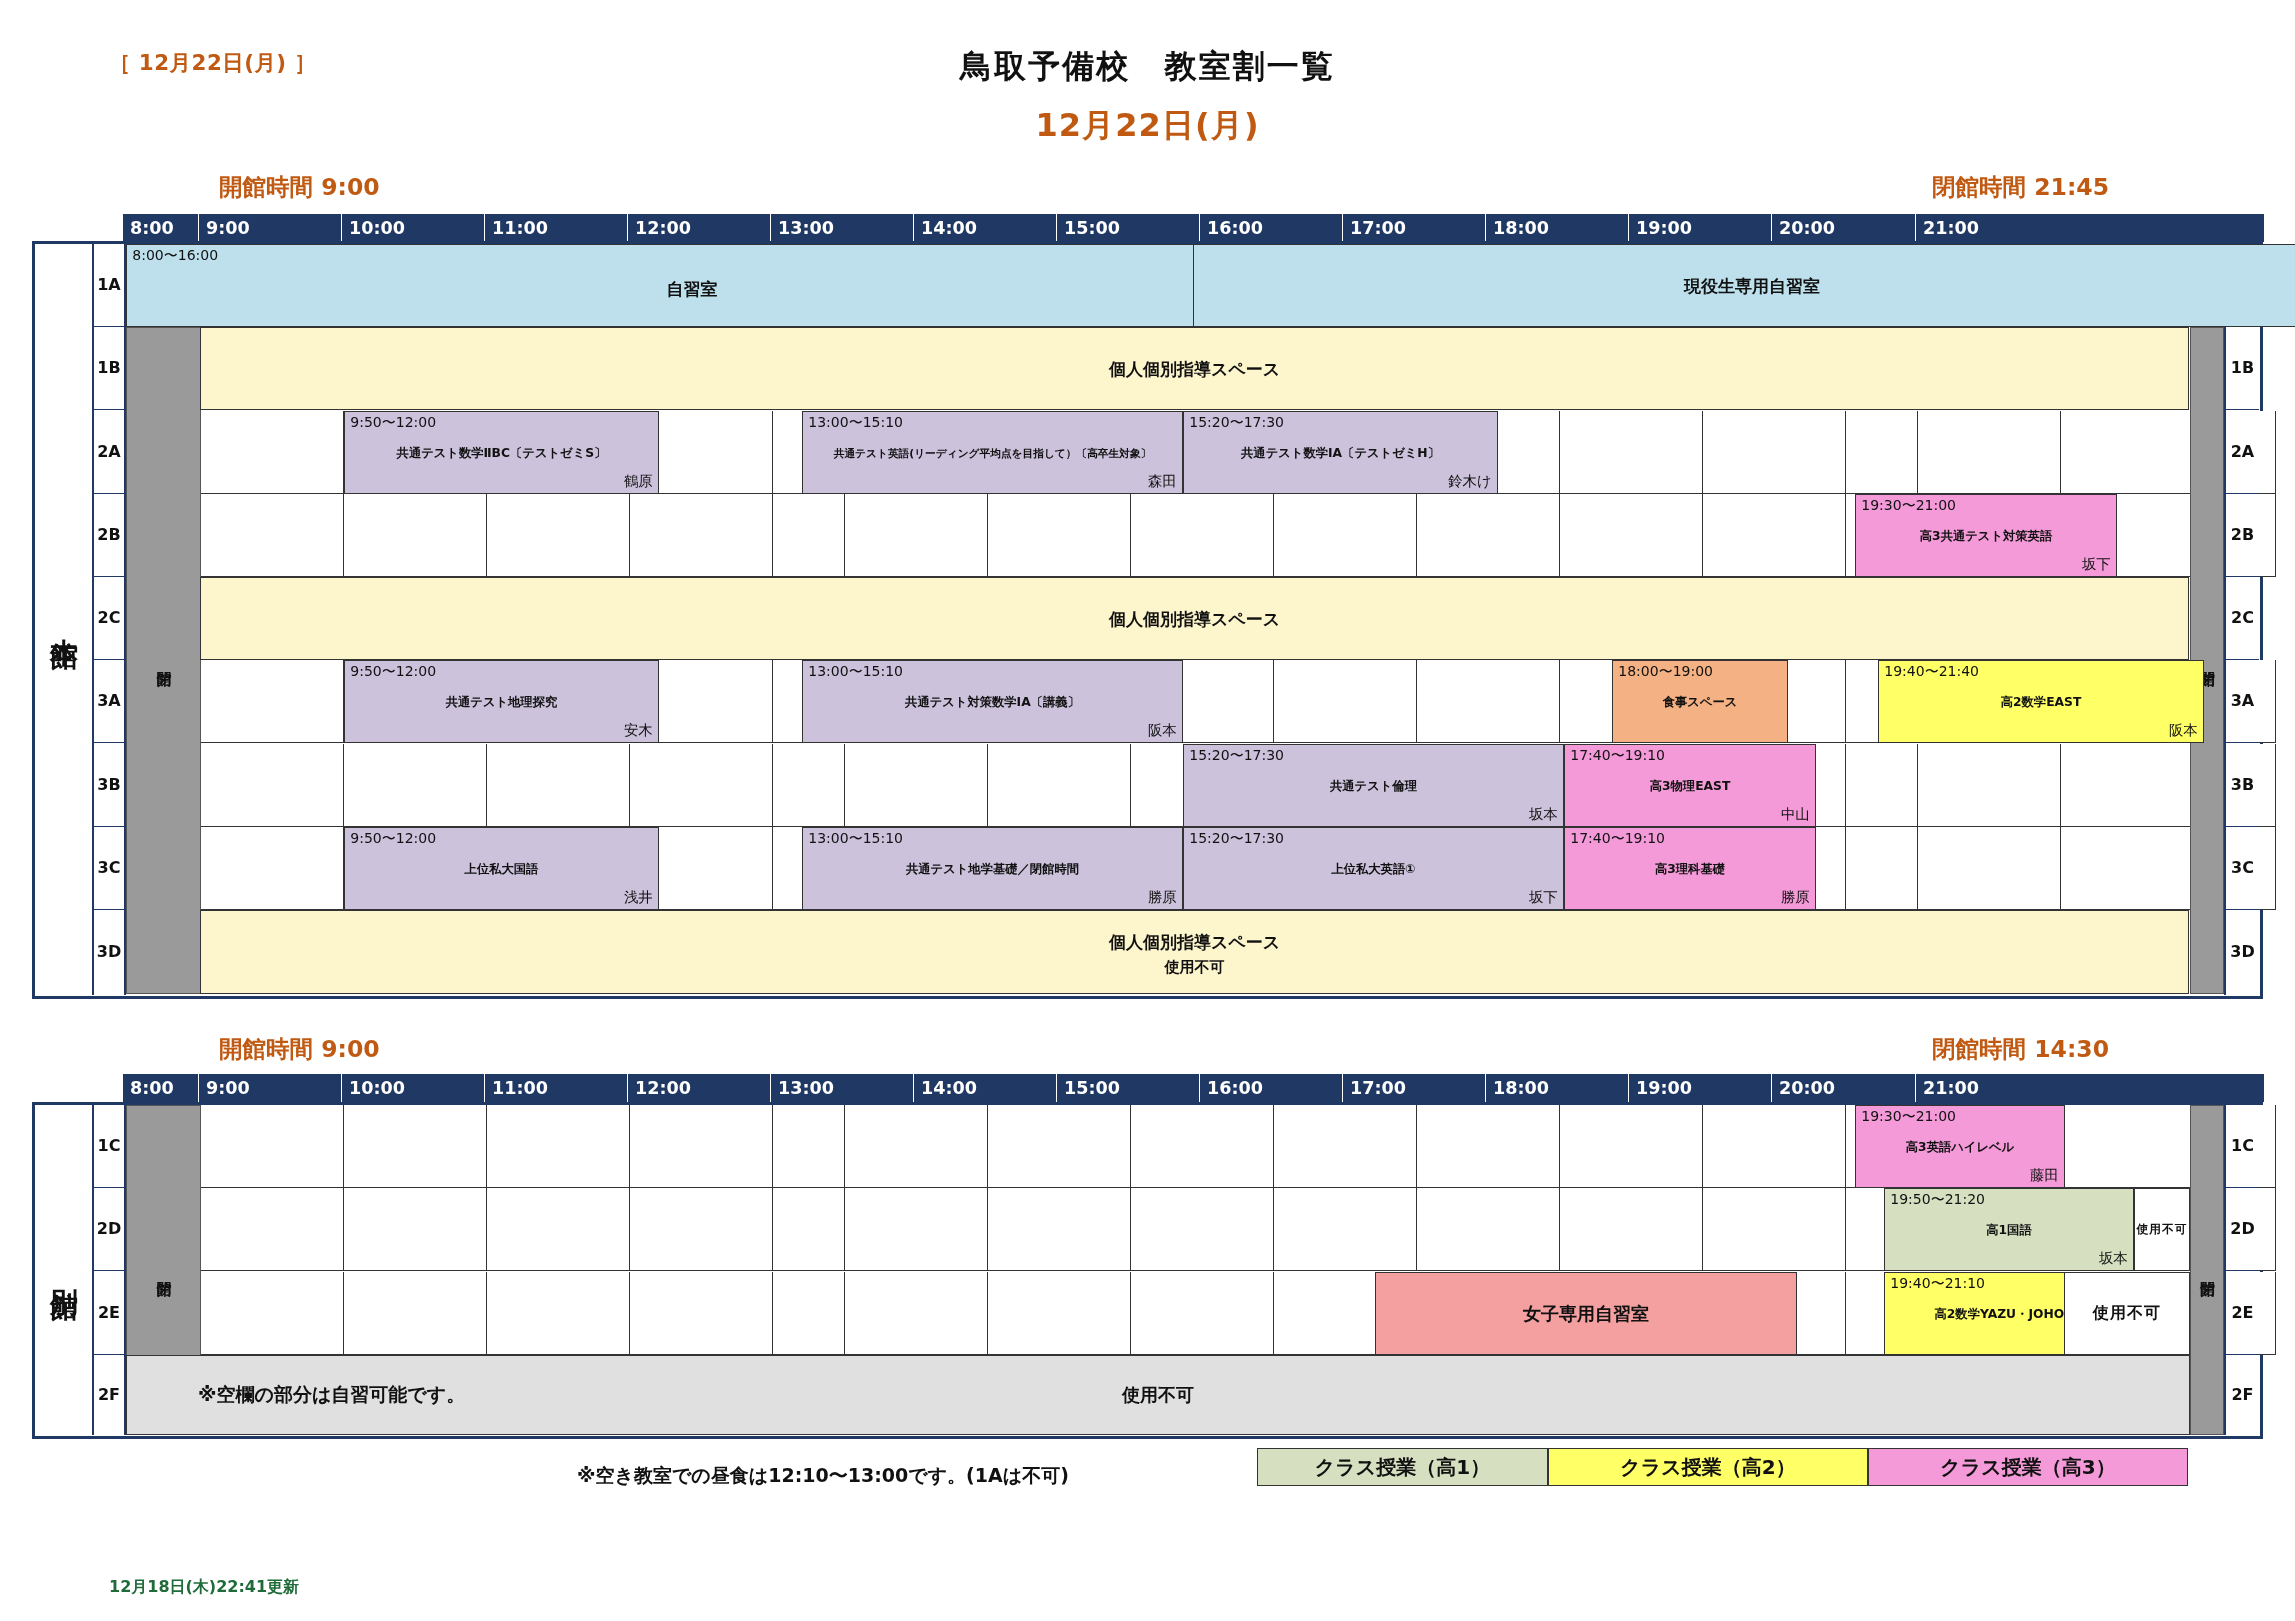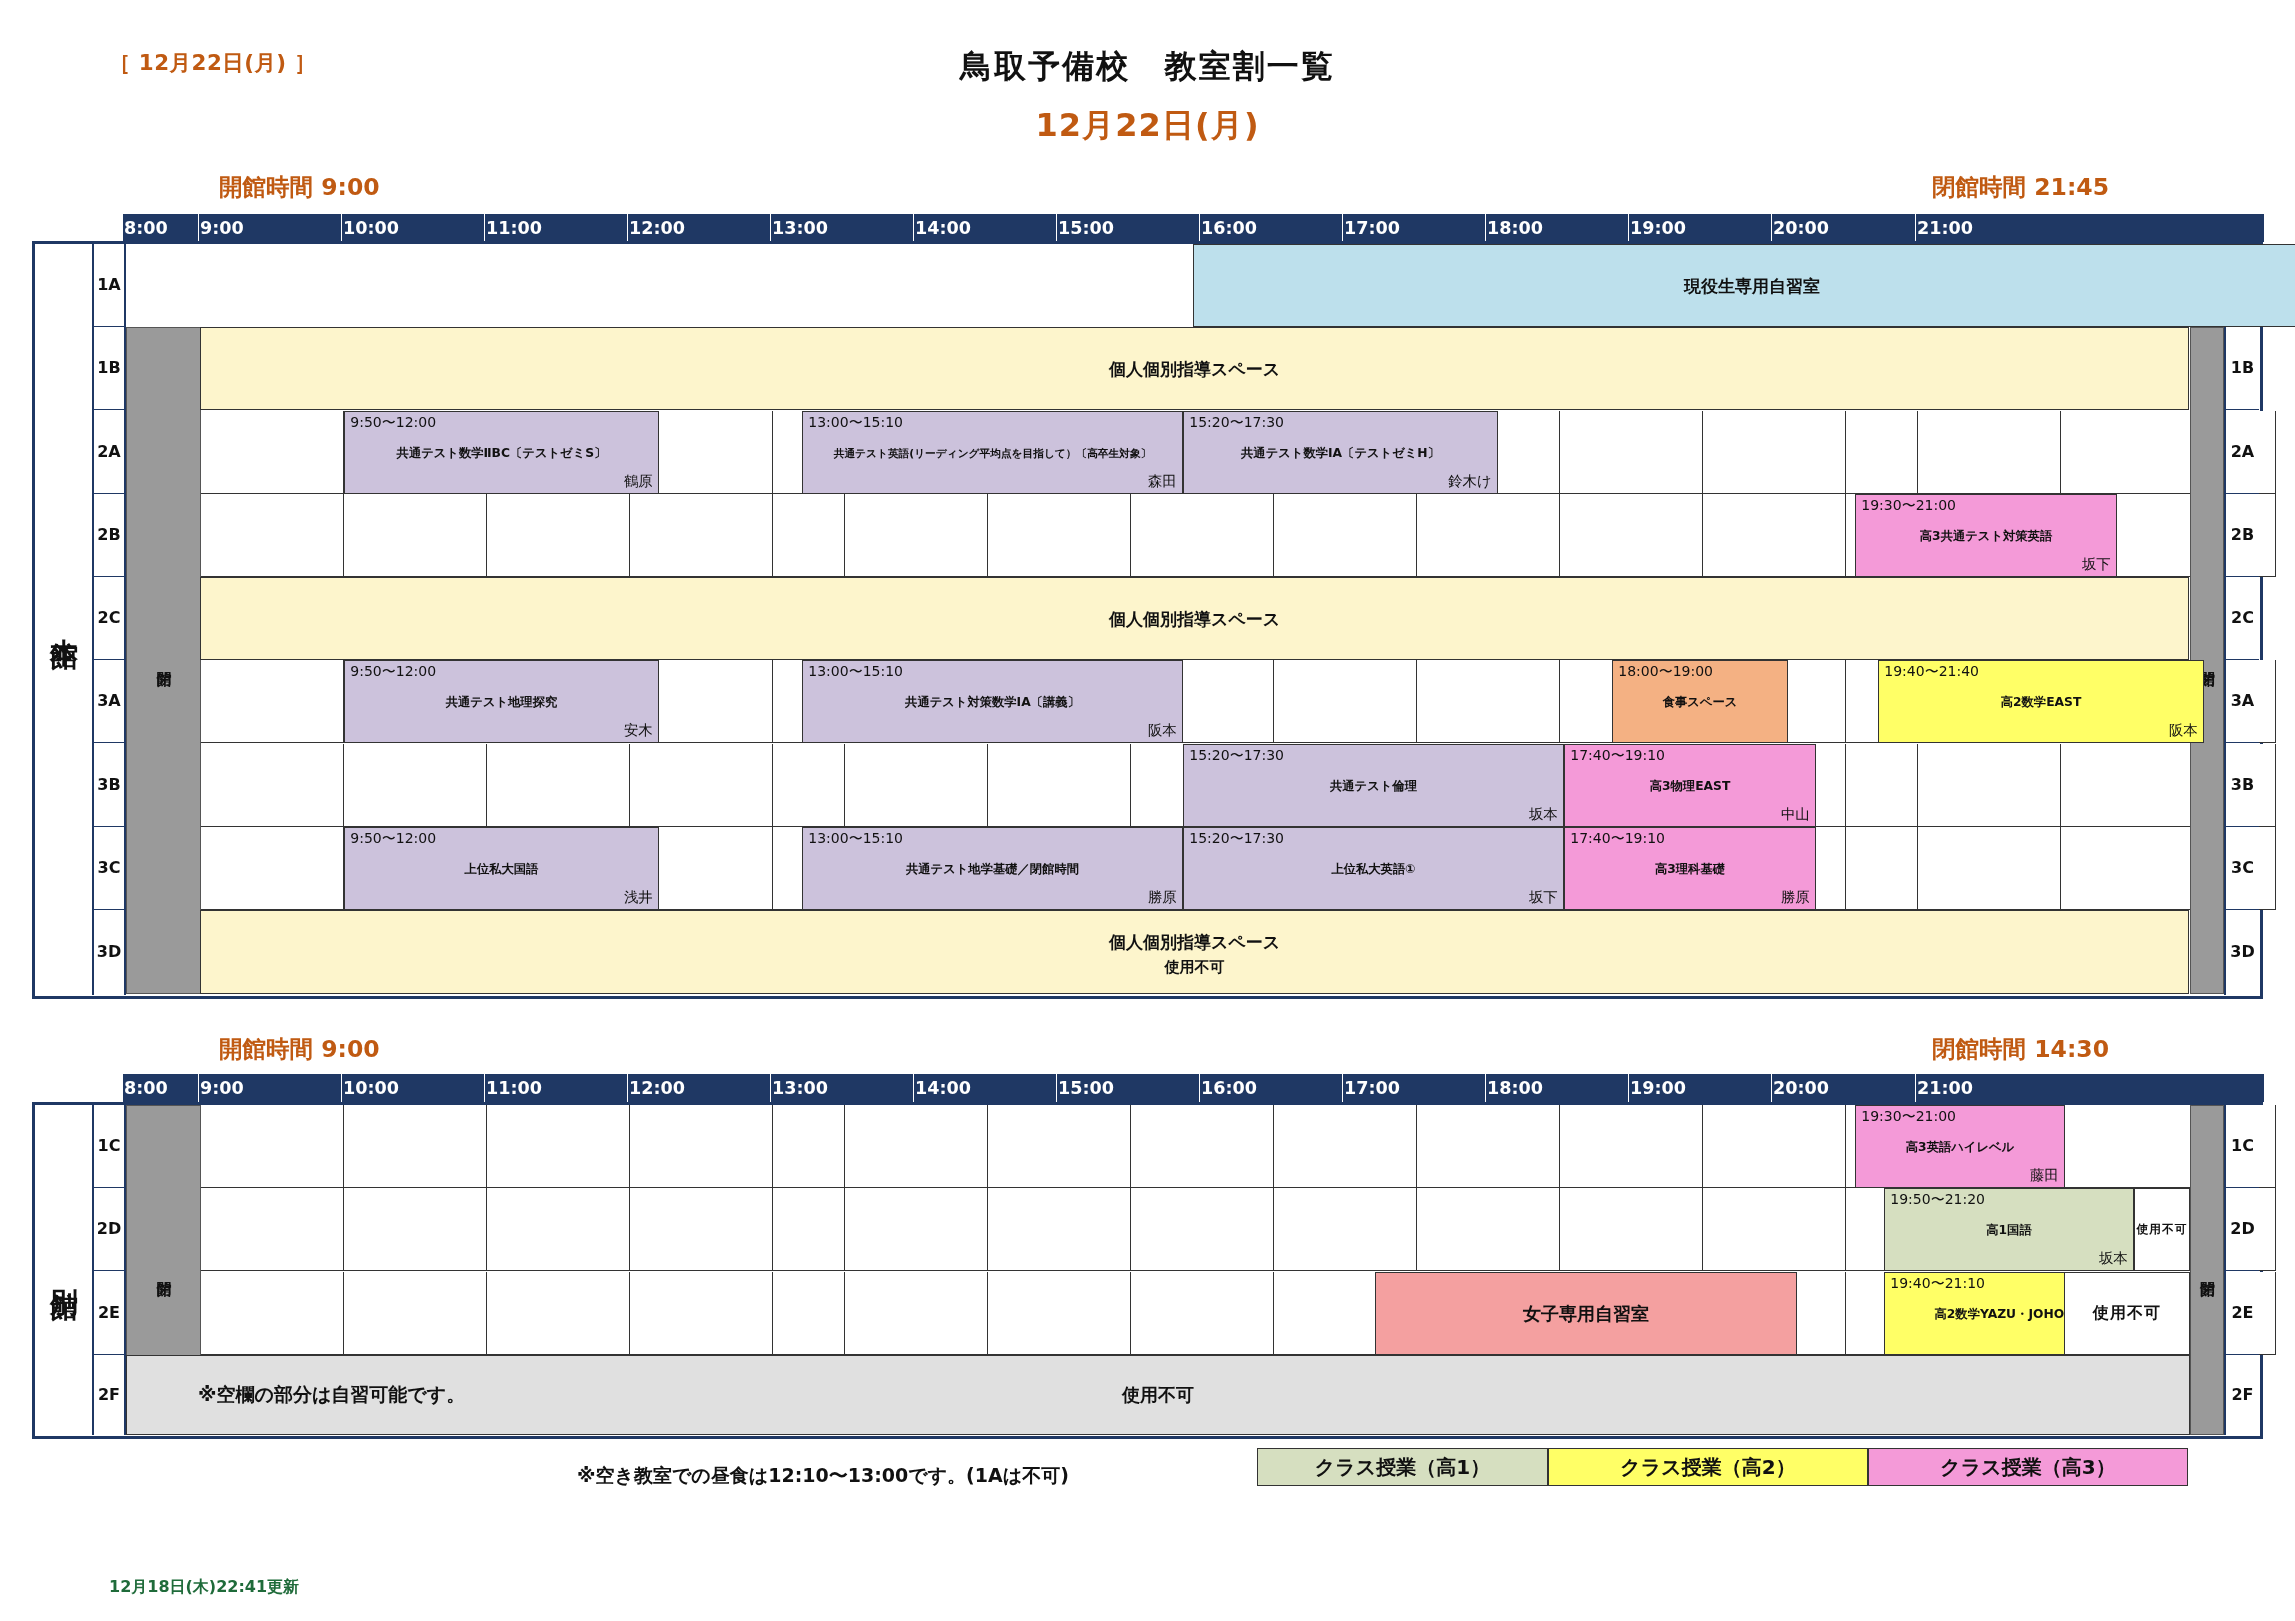--- a/index.html
+++ b/index.html
@@ -42,21 +42,21 @@
   }
 
   
   .timebar{
     position:absolute;background:#1f3864;color:#ffffff;
     font-size:17.6px;font-weight:bold;
   }
   .timebar .tick{
     position:absolute;top:0;height:100%;
     display:flex;align-items:center;
-    padding-left:1px;box-sizing:border-box;
+    padding-left:7px;box-sizing:border-box;
     border-left:1.1px solid #ffffff;
   }
   .timebar .tick:first-child{border-left:none;}
 
   
   .roomcol{
     position:absolute;background:#ffffff;
     border-right:2.7px solid #1f3864;
     box-sizing:border-box;
   }
@@ -371,20 +371,24 @@
         </div>
       <div class="roomlab" style="top:666px;height:84px;border-bottom:none;">
           <span>3D</span>
         </div>
     </div>
 
     <div class="closed" style="left:2155px;top:83px;width:34px;height:667px;">
         <span>閉館</span>
       </div>
 
+    <div class="ev" style="left:91px;top:0px;width:1132px;height:83px;background:#bde0ec;">
+      <div class="t">8:00〜16:00</div>
+      <div class="n" style="top:33px;">自習室</div>
+    </div>
     <div class="ev" style="left:1158px;top:0px;width:1118px;height:83px;background:#bde0ec;">
       <div class="n" style="top:30px;">現役生専用自習室</div>
     </div>
 
     <div class="ev" style="left:165px;top:83px;width:1989px;height:83px;background:#fdf5cc;">
       <div class="n" style="top:30px;">個人個別指導スペース</div>
     </div>
 
     <div class="ev" style="left:309px;top:167px;width:315px;height:83px;background:#ccc2dc;">
       <div class="t">9:50〜12:00</div>

